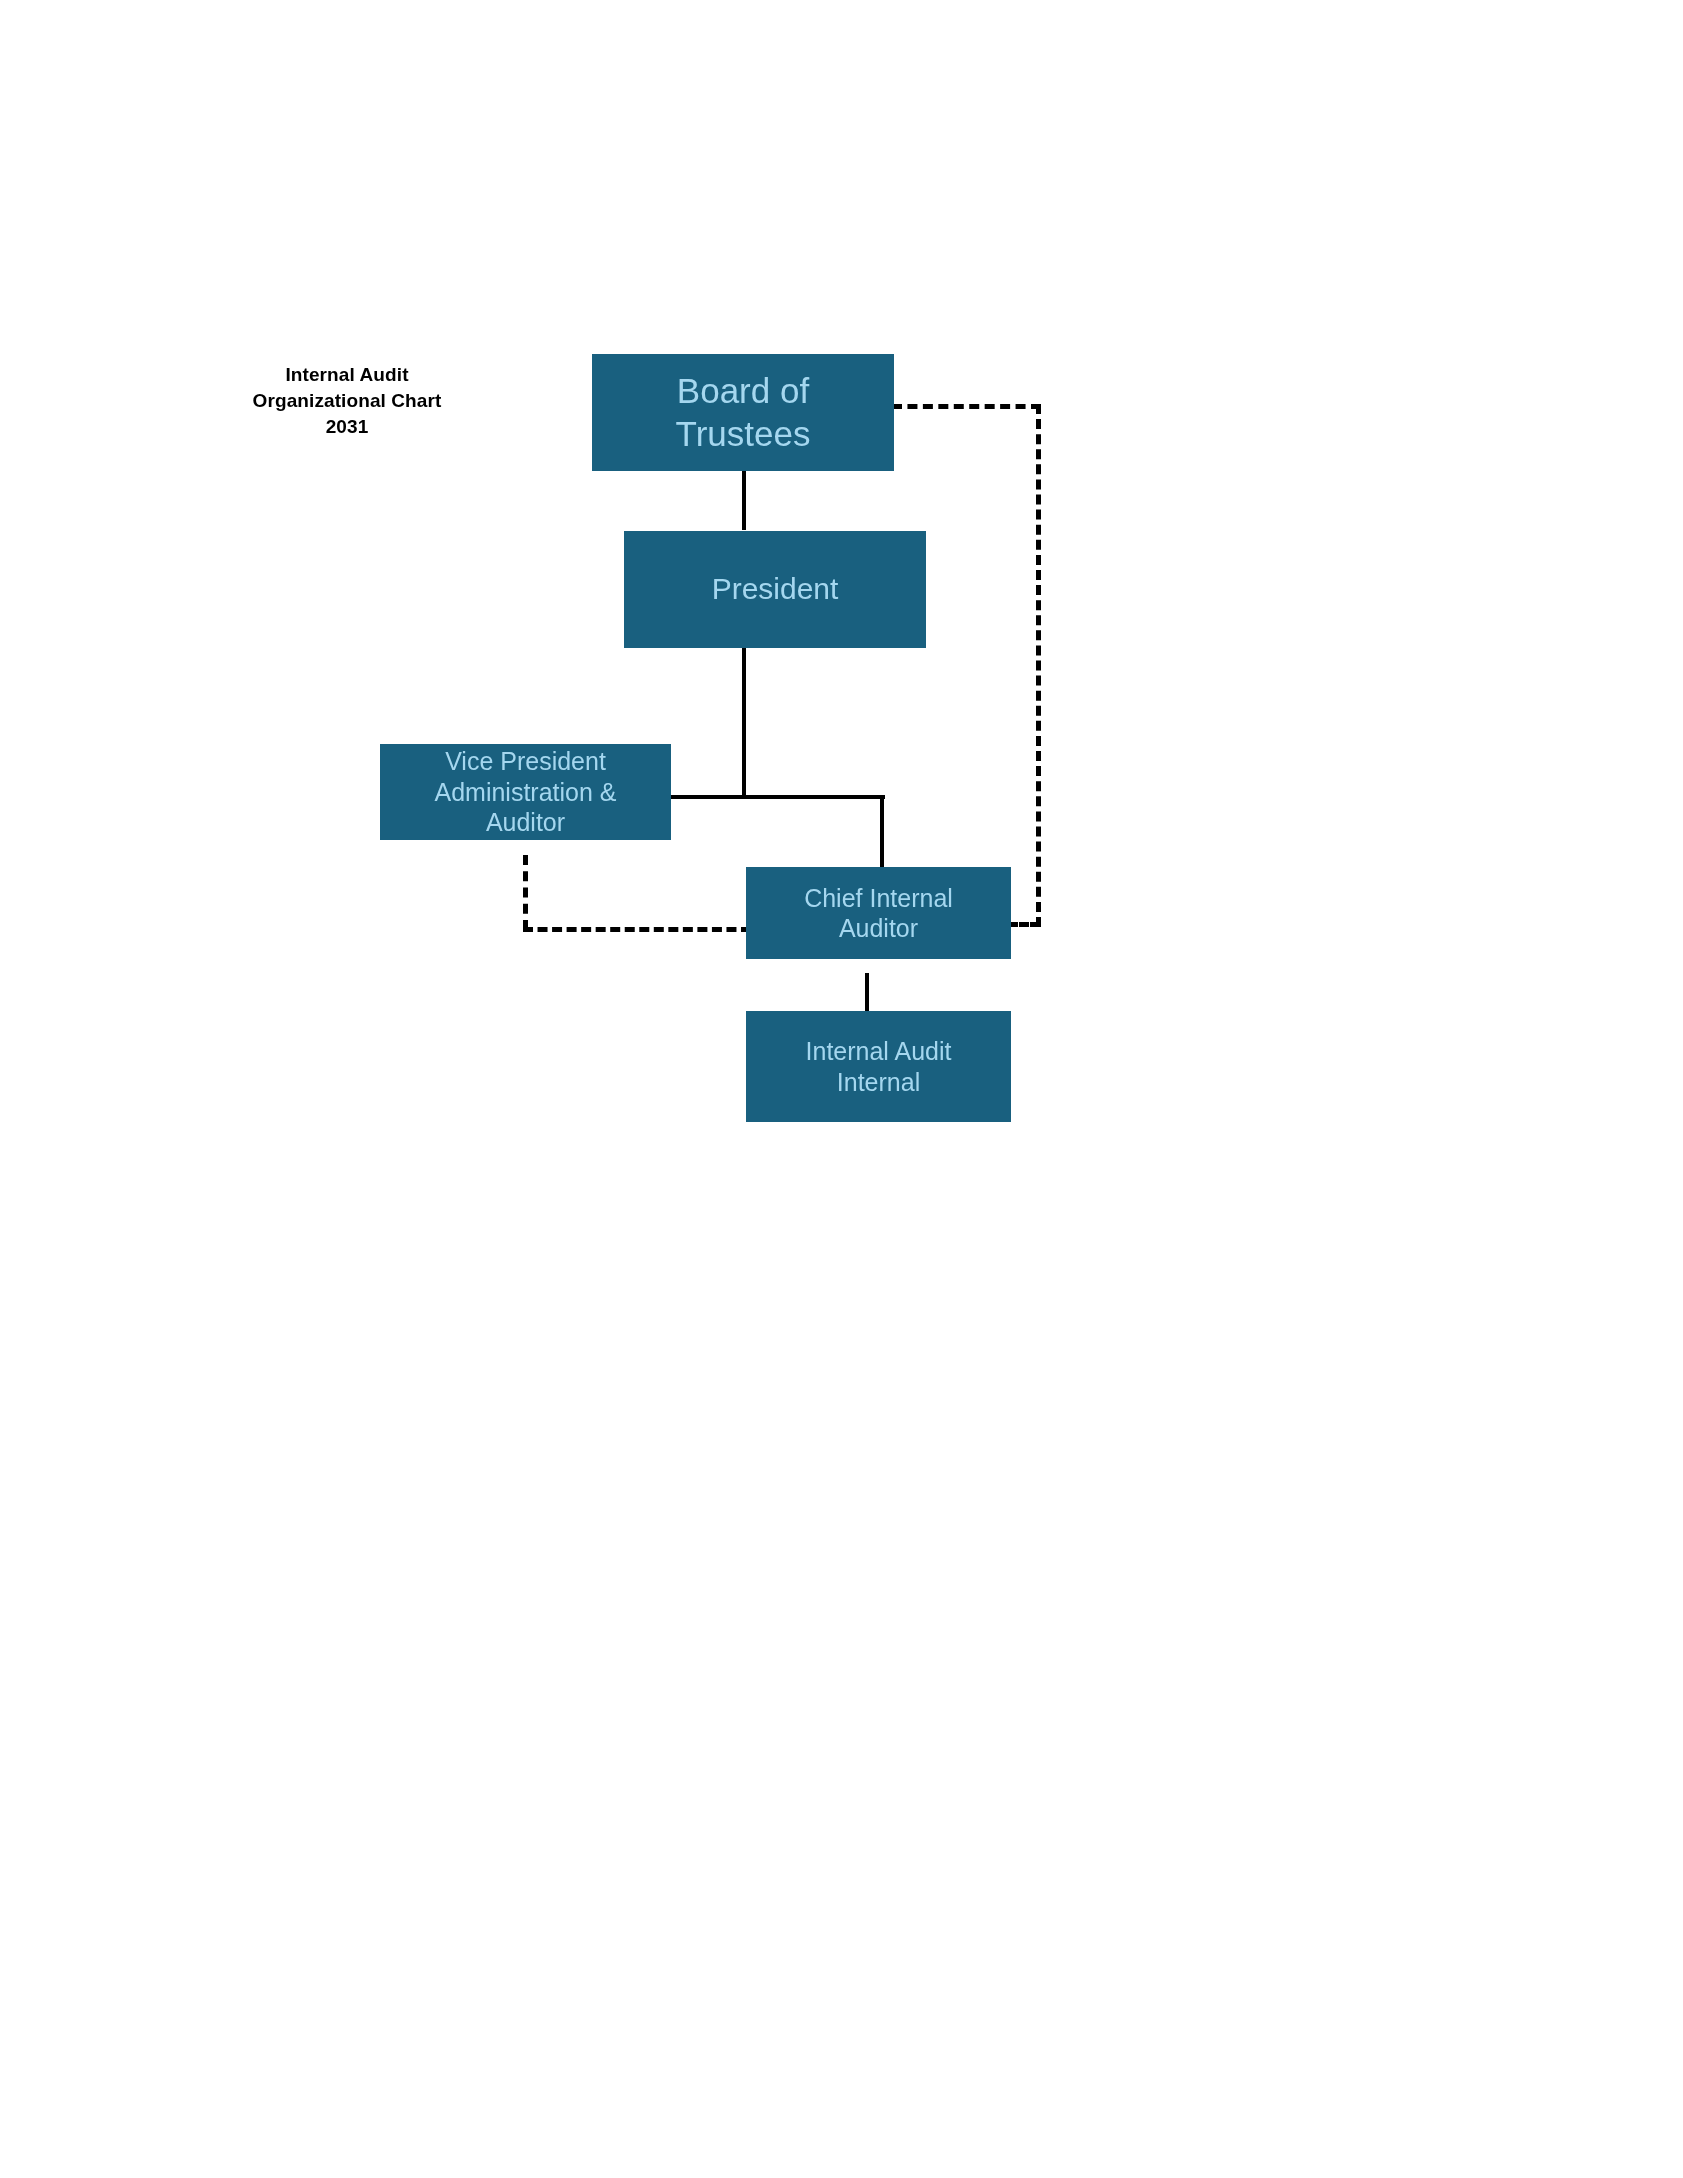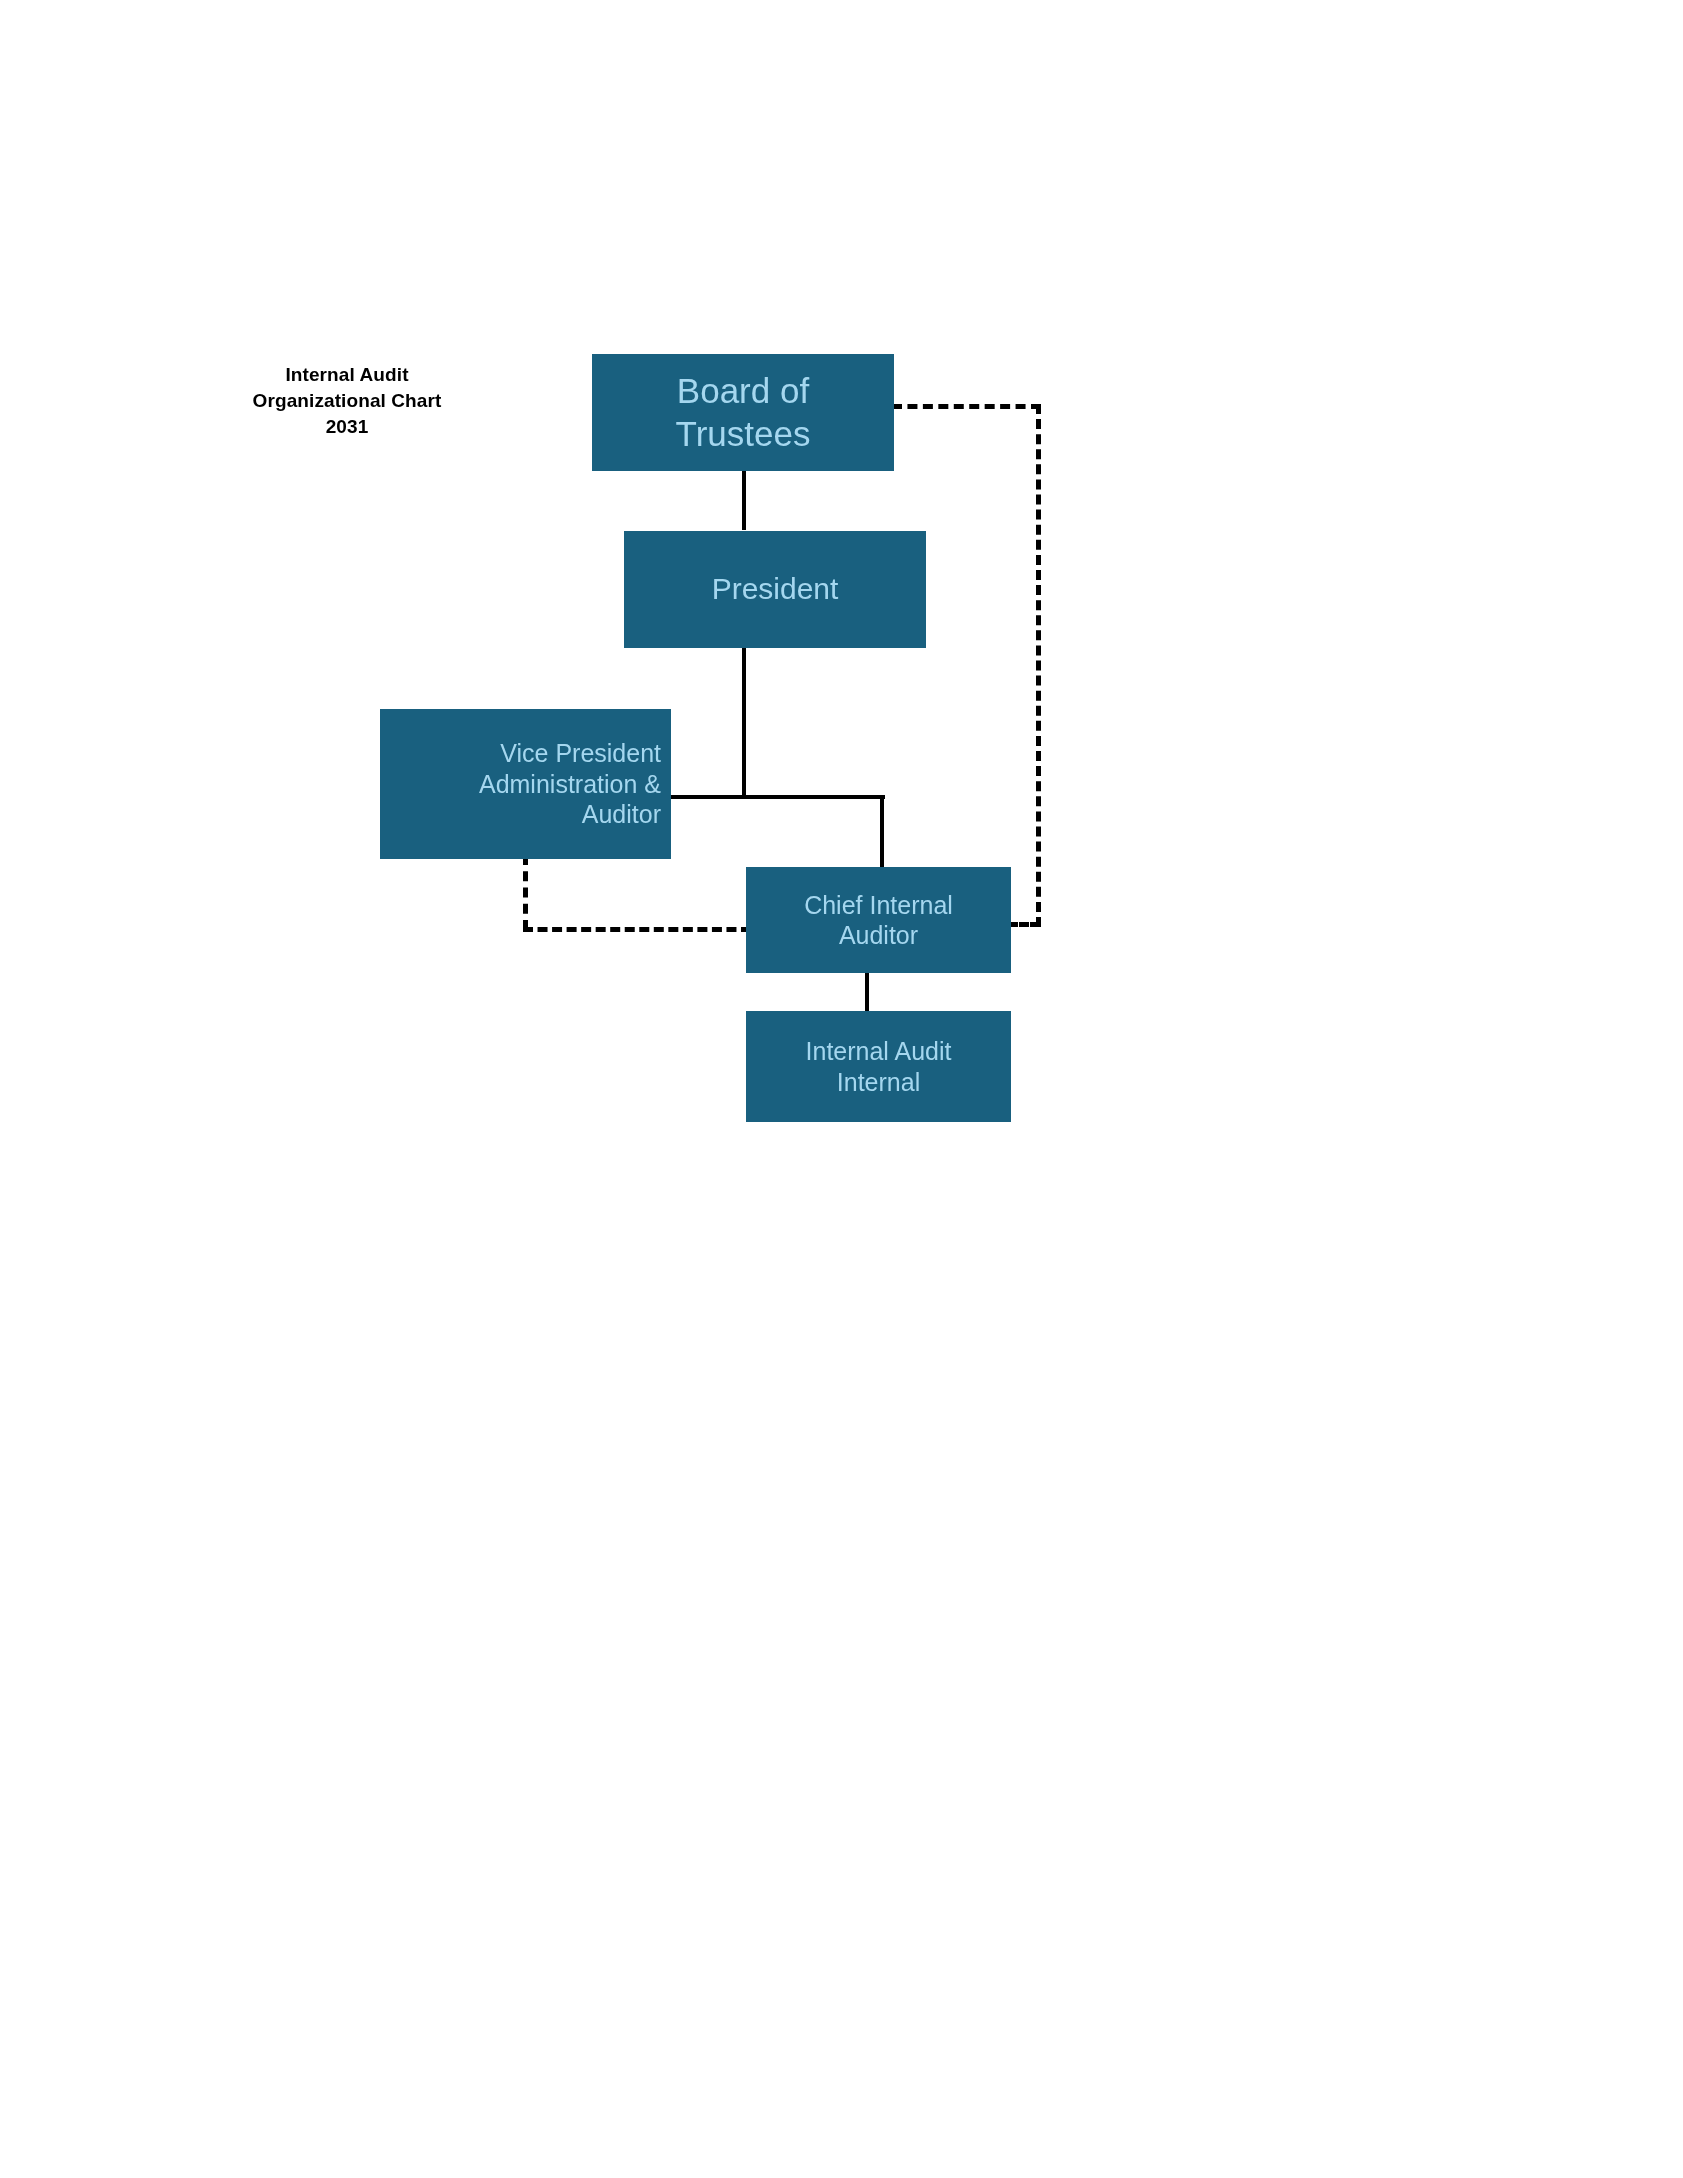--- a/index.html
+++ b/index.html
@@ -57,28 +57,27 @@
     width: 302px; height: 117px;
     font-size: 35px;
   }
   #node-president {
     left: 592px;  top: 531px;
     width: 302px; height: 117px;
     font-size: 30px;
     margin-left: 32px;
   }
   #node-vp {
-    left: 380px;  top: 709px;
-    width: 291px; height: 150px;
+    left: 380px;  top: 744px;
+    width: 291px; height: 96px;
     font-size: 25px;
-    text-align: right;
   }
   #node-cia {
     left: 746px;  top: 867px;
-    width: 265px; height: 106px;
+    width: 265px; height: 92px;
     font-size: 25px;
   }
   #node-associate {
     left: 746px;  top: 1011px;
     width: 265px; height: 111px;
     font-size: 25px;
   }
 
   
   .line-solid {

